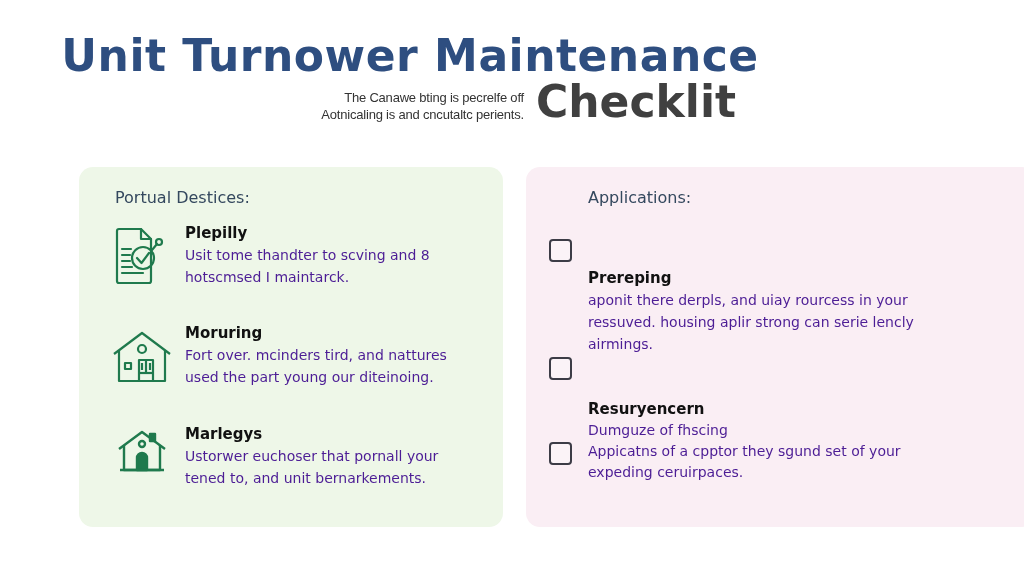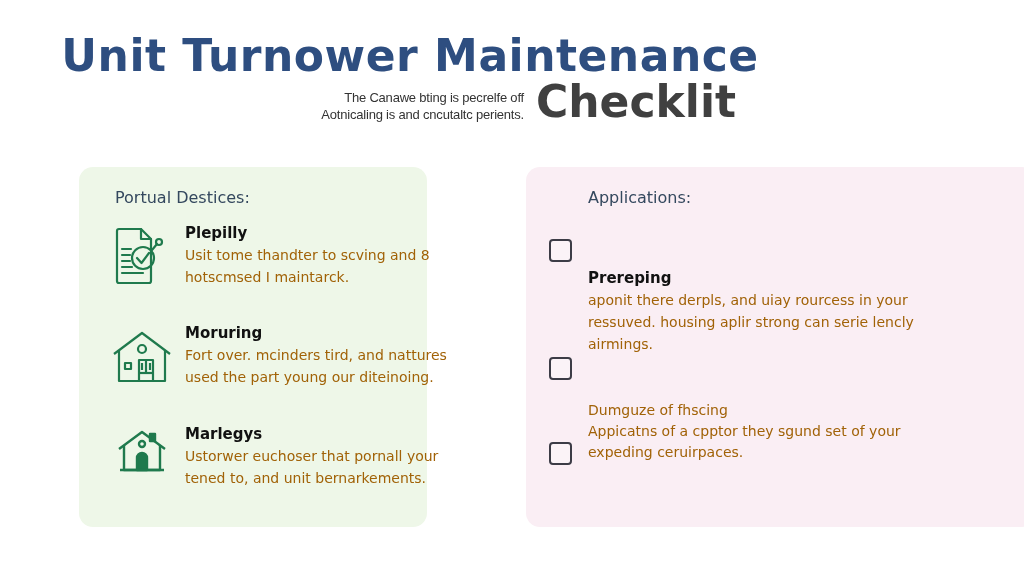--- a/index.html
+++ b/index.html
@@ -18,37 +18,37 @@
     }
     .subtitle {
       position: absolute; right: 500px; top: 89px; text-align: right;
       font-family: "Liberation Sans", sans-serif; font-size: 13px; color: #333;
       line-height: 17px; letter-spacing: -0.2px;
     }
 
     .panel {
       position: absolute; top: 167px; height: 360px; border-radius: 14px;
     }
-    .panel.left { left: 79px; width: 348px; background: #eef7e8; }
+    .panel.left { left: 79px; width: 424px; background: #eef7e8; }
     .panel.right { left: 526px; width: 510px; background: #faeef4; }
 
     .panel-heading {
       position: absolute; font-family: "DejaVu Sans", sans-serif;
       font-size: 16px; color: #34485e; font-weight: normal;
     }
     .left .panel-heading { left: 36px; top: 21px; }
     .right .panel-heading { left: 62px; top: 21px; }
 
     .item { position: absolute; }
     .item-title {
       font-family: "DejaVu Sans", sans-serif; font-weight: bold; font-size: 15px;
       color: #111; line-height: 20px;
     }
     .item-desc {
-      font-family: "DejaVu Sans", sans-serif; font-size: 14px; color: #a16207;
+      font-family: "DejaVu Sans", sans-serif; font-size: 14px; color: #4c1d95;
       line-height: 22px; margin-top: 1px;
     }
     .left .item { left: 106px; width: 300px; }
     .right .item { left: 62px; width: 350px; }
 
     .icon { position: absolute; }
     .checkbox {
       position: absolute; width: 23px; height: 23px; border: 2px solid #3c3c46;
       border-radius: 4px; background: #fbf3f7; cursor: pointer;
     }
@@ -142,19 +142,20 @@
       <div>aponit there derpls, and uiay rourcess in your</div>
       <div>ressuved. housing aplir strong can serie lencly</div>
       <div>airmings.</div>
     </div>
   </div>
 
   <div class="checkbox" style="left:23px; top:190px;"></div>
 
   <div class="checkbox" style="left:23px; top:275px;"></div>
   <div class="item" style="top:232px;">
+    <div class="item-title">Resuryencern</div>
     <div class="item-desc" style="line-height:21px;">
       <div>Dumguze of fhscing</div>
       <div>Appicatns of a cpptor they sgund set of your</div>
       <div>expeding ceruirpaces.</div>
     </div>
   </div>
 </div>
 
 </body></html>

